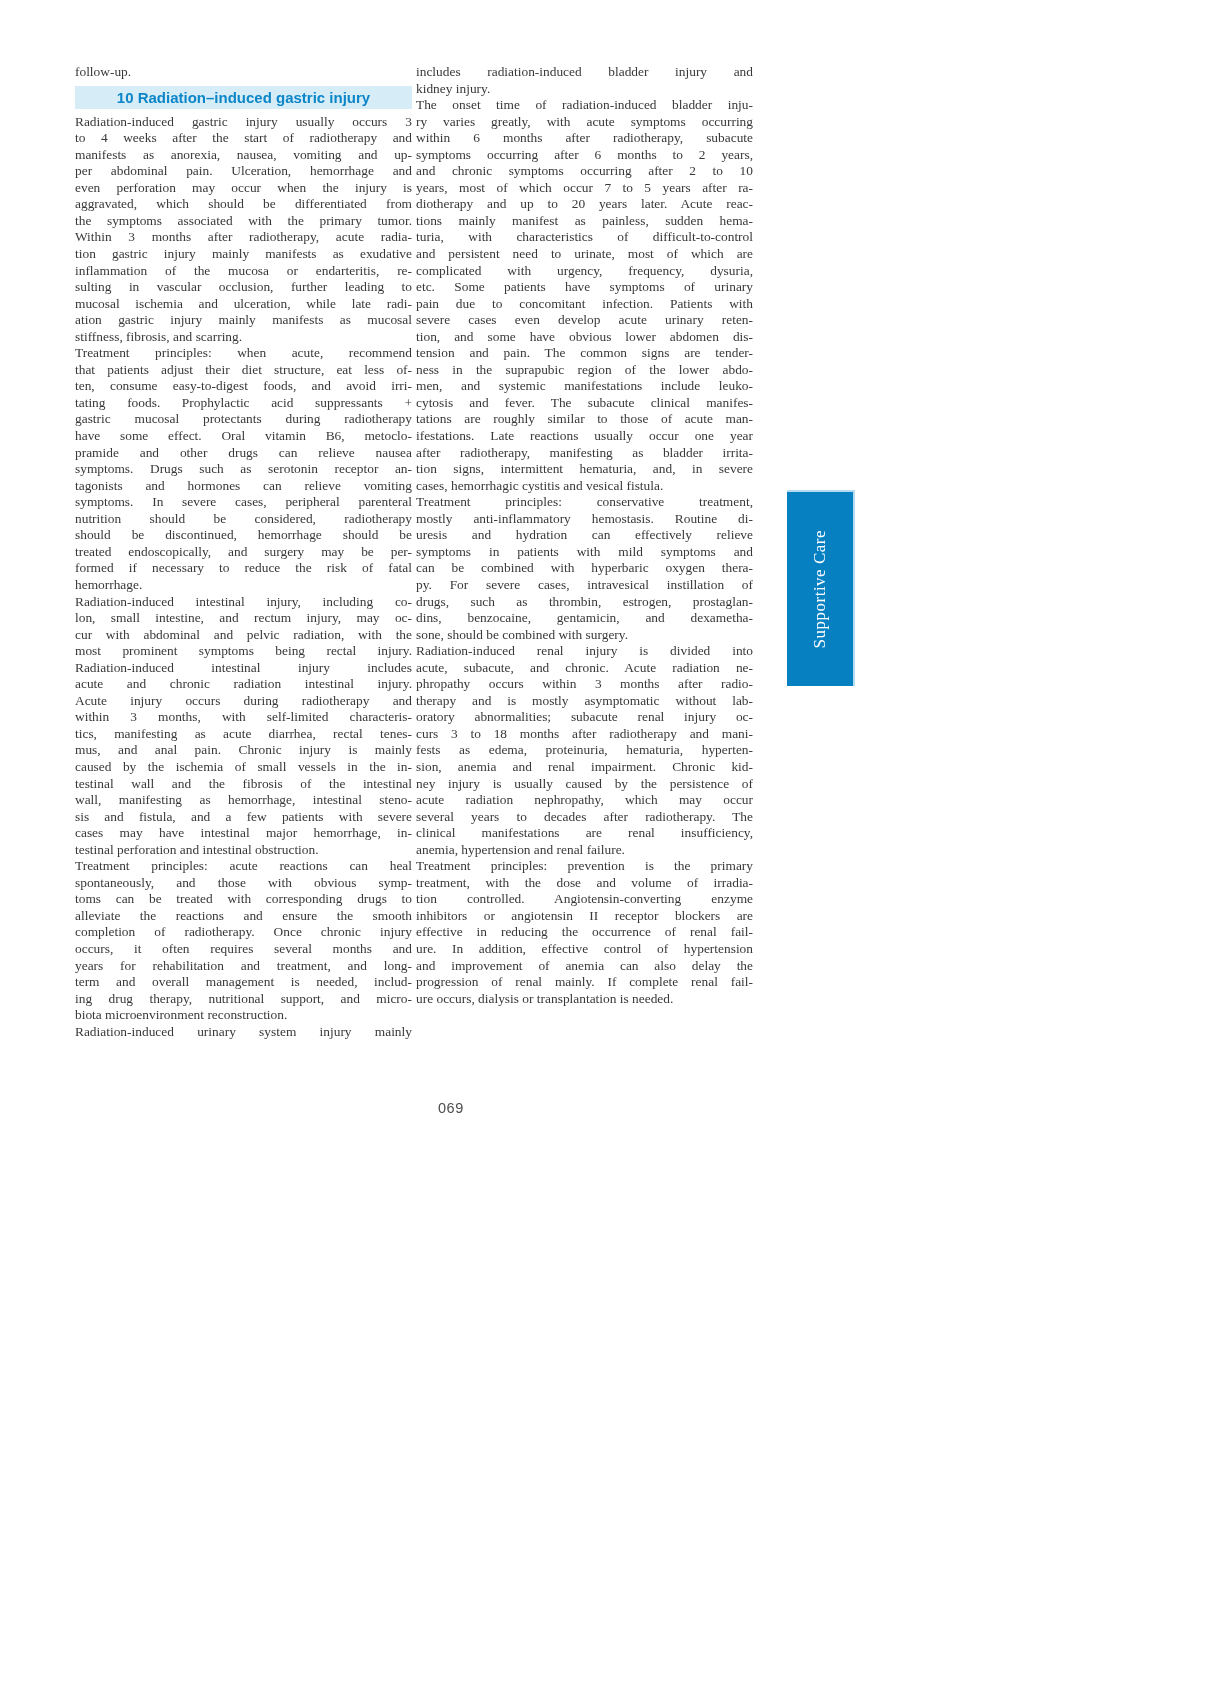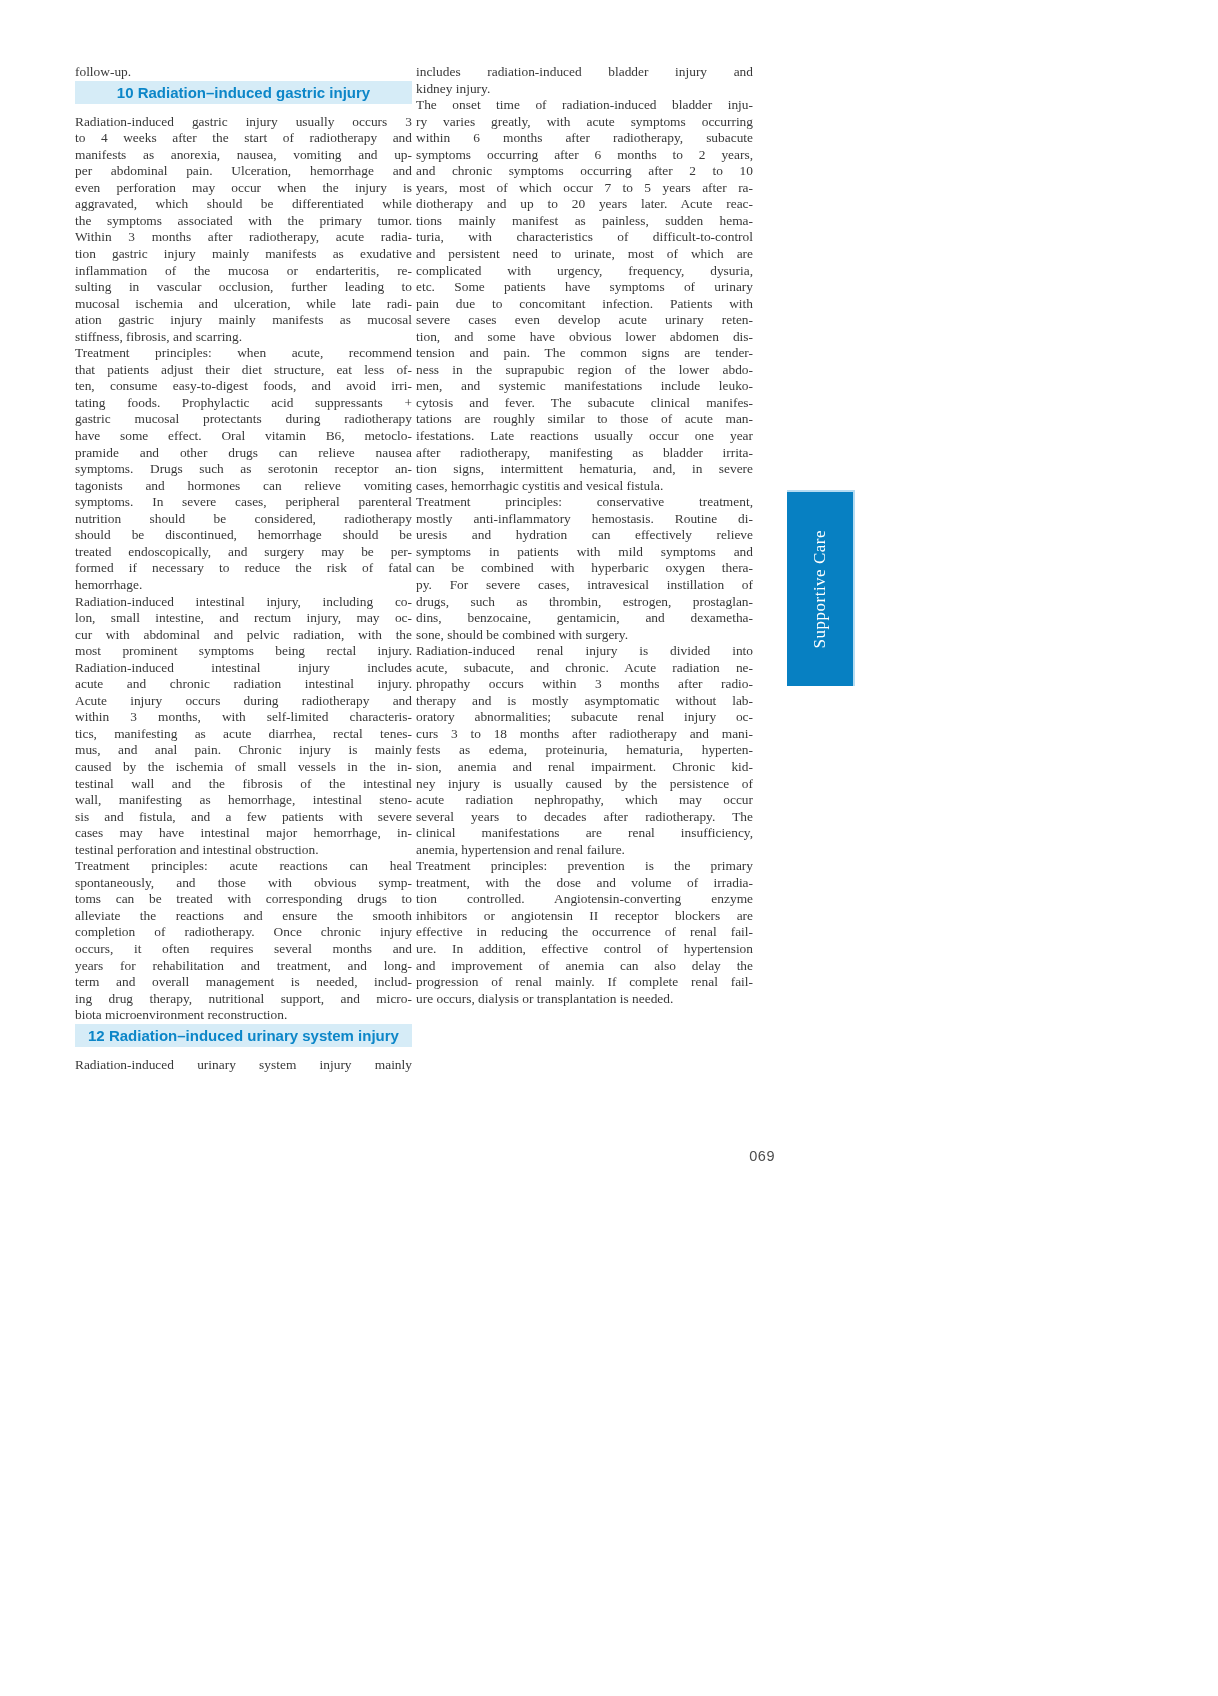--- a/index.html
+++ b/index.html
@@ -28,21 +28,21 @@
   .line{
     height:var(--lh);
     text-align:justify;
     text-align-last:justify;
     white-space:normal;
     overflow:hidden;
   }
   .line.end{text-align-last:left;}
   .heading-slot{
     height:33.1px;
-    display:flex;align-items:flex-start;
+    display:flex;align-items:center;
   }
   .heading-slot.tall{height:49.65px;}
   .heading-bar{
     width:100%;
     background:var(--heading-bg);
     color:var(--heading-text);
     font-family:"Liberation Sans","DejaVu Sans",sans-serif;
     font-weight:bold;
     font-size:15px;
     line-height:19px;
@@ -62,23 +62,22 @@
     writing-mode:vertical-rl;
     transform:rotate(180deg);
     color:var(--tab-text);
     font-family:"Liberation Serif","DejaVu Serif",serif;
     font-size:17px;
     letter-spacing:0.5px;
     white-space:nowrap;
   }
   .page-number{
     position:absolute;
-    left:438px;top:1148px;
+    left:438px;top:1100px;
     width:337px;
-    text-align:right;
     font-family:"Liberation Sans","DejaVu Sans",sans-serif;
     font-size:14.5px;
     color:#4d4d4d;
     letter-spacing:0.5px;
   }
 </style>
 </head>
 <body>
 
 <div class="page">
@@ -88,21 +87,21 @@
       </div>
       <div class="heading-slot">
         <div class="heading-bar">10 Radiation–induced gastric injury</div>
       </div>
       <div class="para">
         <div class="line">Radiation-induced gastric injury usually occurs 3</div>
         <div class="line">to 4 weeks after the start of radiotherapy and</div>
         <div class="line">manifests as anorexia, nausea, vomiting and up-</div>
         <div class="line">per abdominal pain. Ulceration, hemorrhage and</div>
         <div class="line">even perforation may occur when the injury is</div>
-        <div class="line">aggravated, which should be differentiated while</div>
+        <div class="line">aggravated, which should be differentiated from</div>
         <div class="line">the symptoms associated with the primary tumor.</div>
         <div class="line">Within 3 months after radiotherapy, acute radia-</div>
         <div class="line">tion gastric injury mainly manifests as exudative</div>
         <div class="line">inflammation of the mucosa or endarteritis, re-</div>
         <div class="line">sulting in vascular occlusion, further leading to</div>
         <div class="line">mucosal ischemia and ulceration, while late radi-</div>
         <div class="line">ation gastric injury mainly manifests as mucosal</div>
         <div class="line end">stiffness, fibrosis, and scarring.</div>
       </div>
       <div class="para">
@@ -144,23 +143,20 @@
         <div class="line">Treatment principles: acute reactions can heal</div>
         <div class="line">spontaneously, and those with obvious symp-</div>
         <div class="line">toms can be treated with corresponding drugs to</div>
         <div class="line">alleviate the reactions and ensure the smooth</div>
         <div class="line">completion of radiotherapy. Once chronic injury</div>
         <div class="line">occurs, it often requires several months and</div>
         <div class="line">years for rehabilitation and treatment, and long-</div>
         <div class="line">term and overall management is needed, includ-</div>
         <div class="line">ing drug therapy, nutritional support, and micro-</div>
         <div class="line end">biota microenvironment reconstruction.</div>
-      </div>
-      <div class="heading-slot">
-        <div class="heading-bar">12 Radiation–induced urinary system injury</div>
       </div>
       <div class="para">
         <div class="line">Radiation-induced urinary system injury mainly</div>
       </div>
     </div>
   <div class="column" id="col-right">
       <div class="para">
         <div class="line">includes radiation-induced bladder injury and</div>
         <div class="line end">kidney injury.</div>
       </div>

